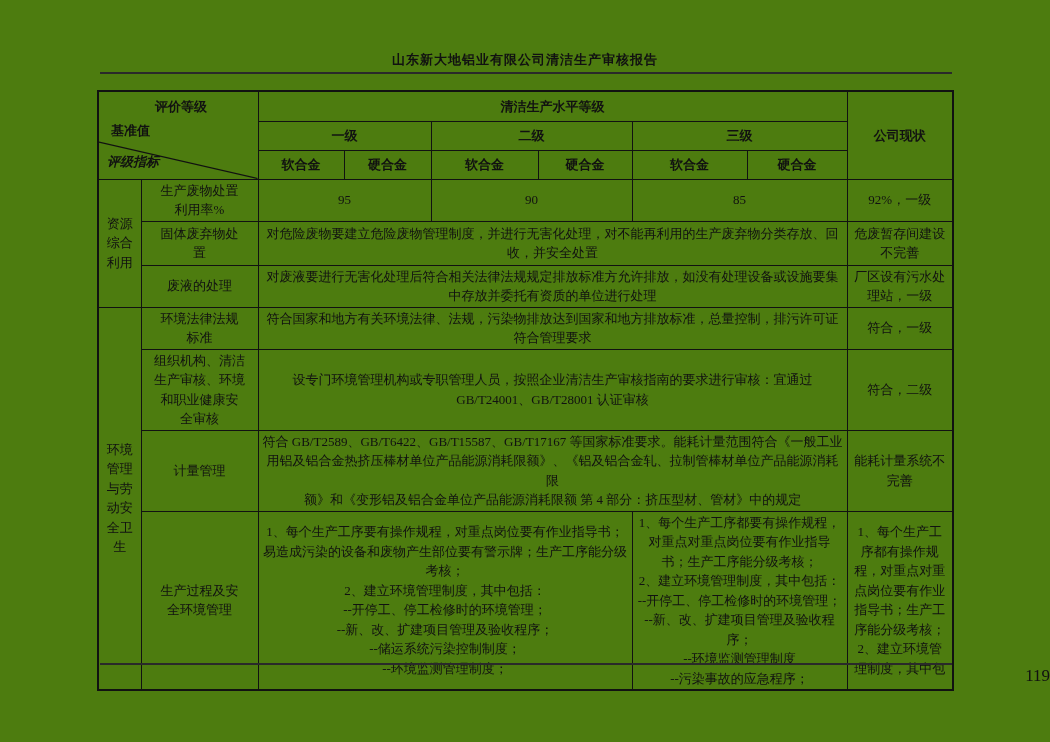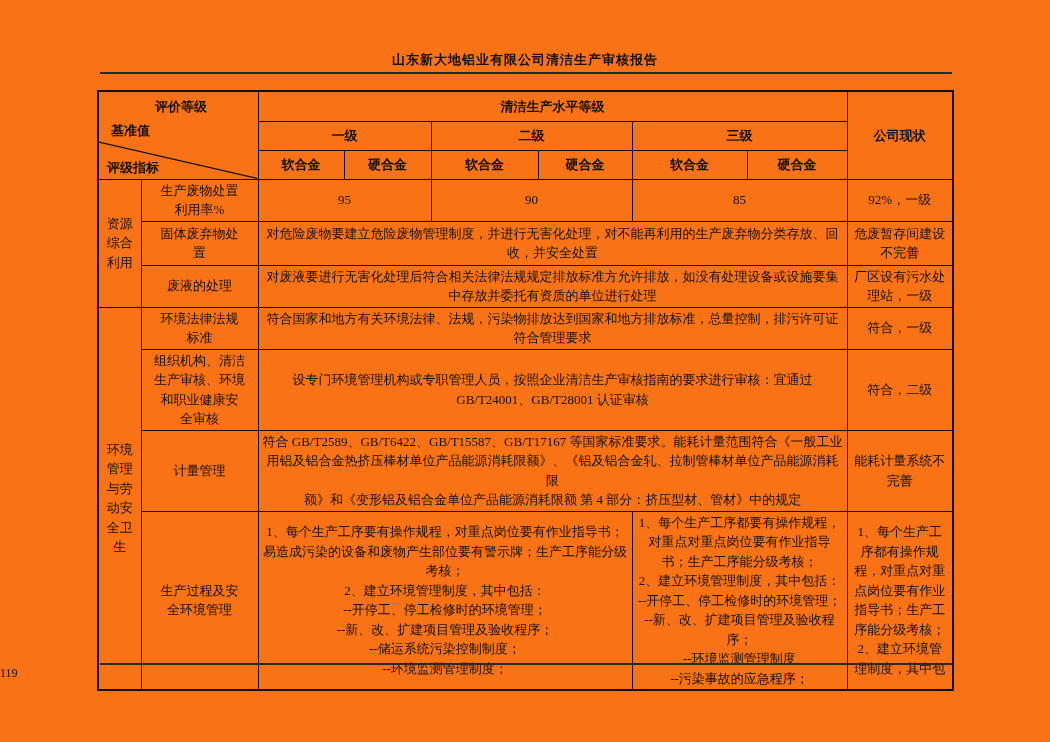--- a/index.html
+++ b/index.html
@@ -2,21 +2,21 @@
 <html><head>
 <meta charset="utf-8">
 <style>
   * { margin:0; padding:0; box-sizing:border-box; }
   html,body { background:#ffffff; }
   body {
     width:1050px; height:742px;
     font-family:"Liberation Serif","DejaVu Serif",serif;
     color:#111;
   }
-  .page { position:relative; width:1050px; height:742px; background:#f97316; overflow:hidden; }
+  .page { position:relative; width:1050px; height:742px; background:#4d7c0f; overflow:hidden; }
 
   .doc-title {
     position:absolute; top:51px; left:0; width:100%;
     text-align:center; font-size:13px; font-weight:bold; letter-spacing:1px;
   }
   .title-rule { position:absolute; top:72px; left:100px; right:98px; border-top:2px solid #2a2a2a; }
 
   table.audit-table {
     position:absolute; left:97px; top:90px; width:855px;
     border-collapse:collapse; table-layout:fixed;
@@ -31,24 +31,24 @@
   }
   td.hdr { font-weight:bold; }
   td.content { text-align:left; padding:2px 5px;margin-left:20px; }
   .pre { white-space:pre-line; }
   td.vtop { vertical-align:top; }
 
   td.corner { position:relative; padding:0; }
   .corner svg { position:absolute; left:0; top:0; width:100%; height:100%; display:block; }
   .corner .t1 { position:absolute; top:5px; left:56px; font-weight:bold; }
   .corner .t2 { position:absolute; top:29px; left:12px; font-weight:bold; }
-  .corner .t3 { position:absolute; bottom:1px; left:8px; font-weight:bold; }
+  .corner .t3 { position:absolute; bottom:7px; left:8px; font-weight:bold;font-style:italic; }
 
   .footer-rule { position:absolute; top:663px; left:100px; right:98px; border-top:2px solid #2a2a2a; }
-  .page-num { position:absolute; top:666px; left:0; width:100%; text-align:left; font-size:12px; }
+  .page-num { position:absolute; top:666px; left:0; width:100%; text-align:right; font-size:17px; }
 </style>
 </head>
 <body>
 
 <div class="page">
 
   <div class="doc-title">山东新大地铝业有限公司清洁生产审核报告</div>
   <div class="title-rule"></div>
 
   <table class="audit-table">

